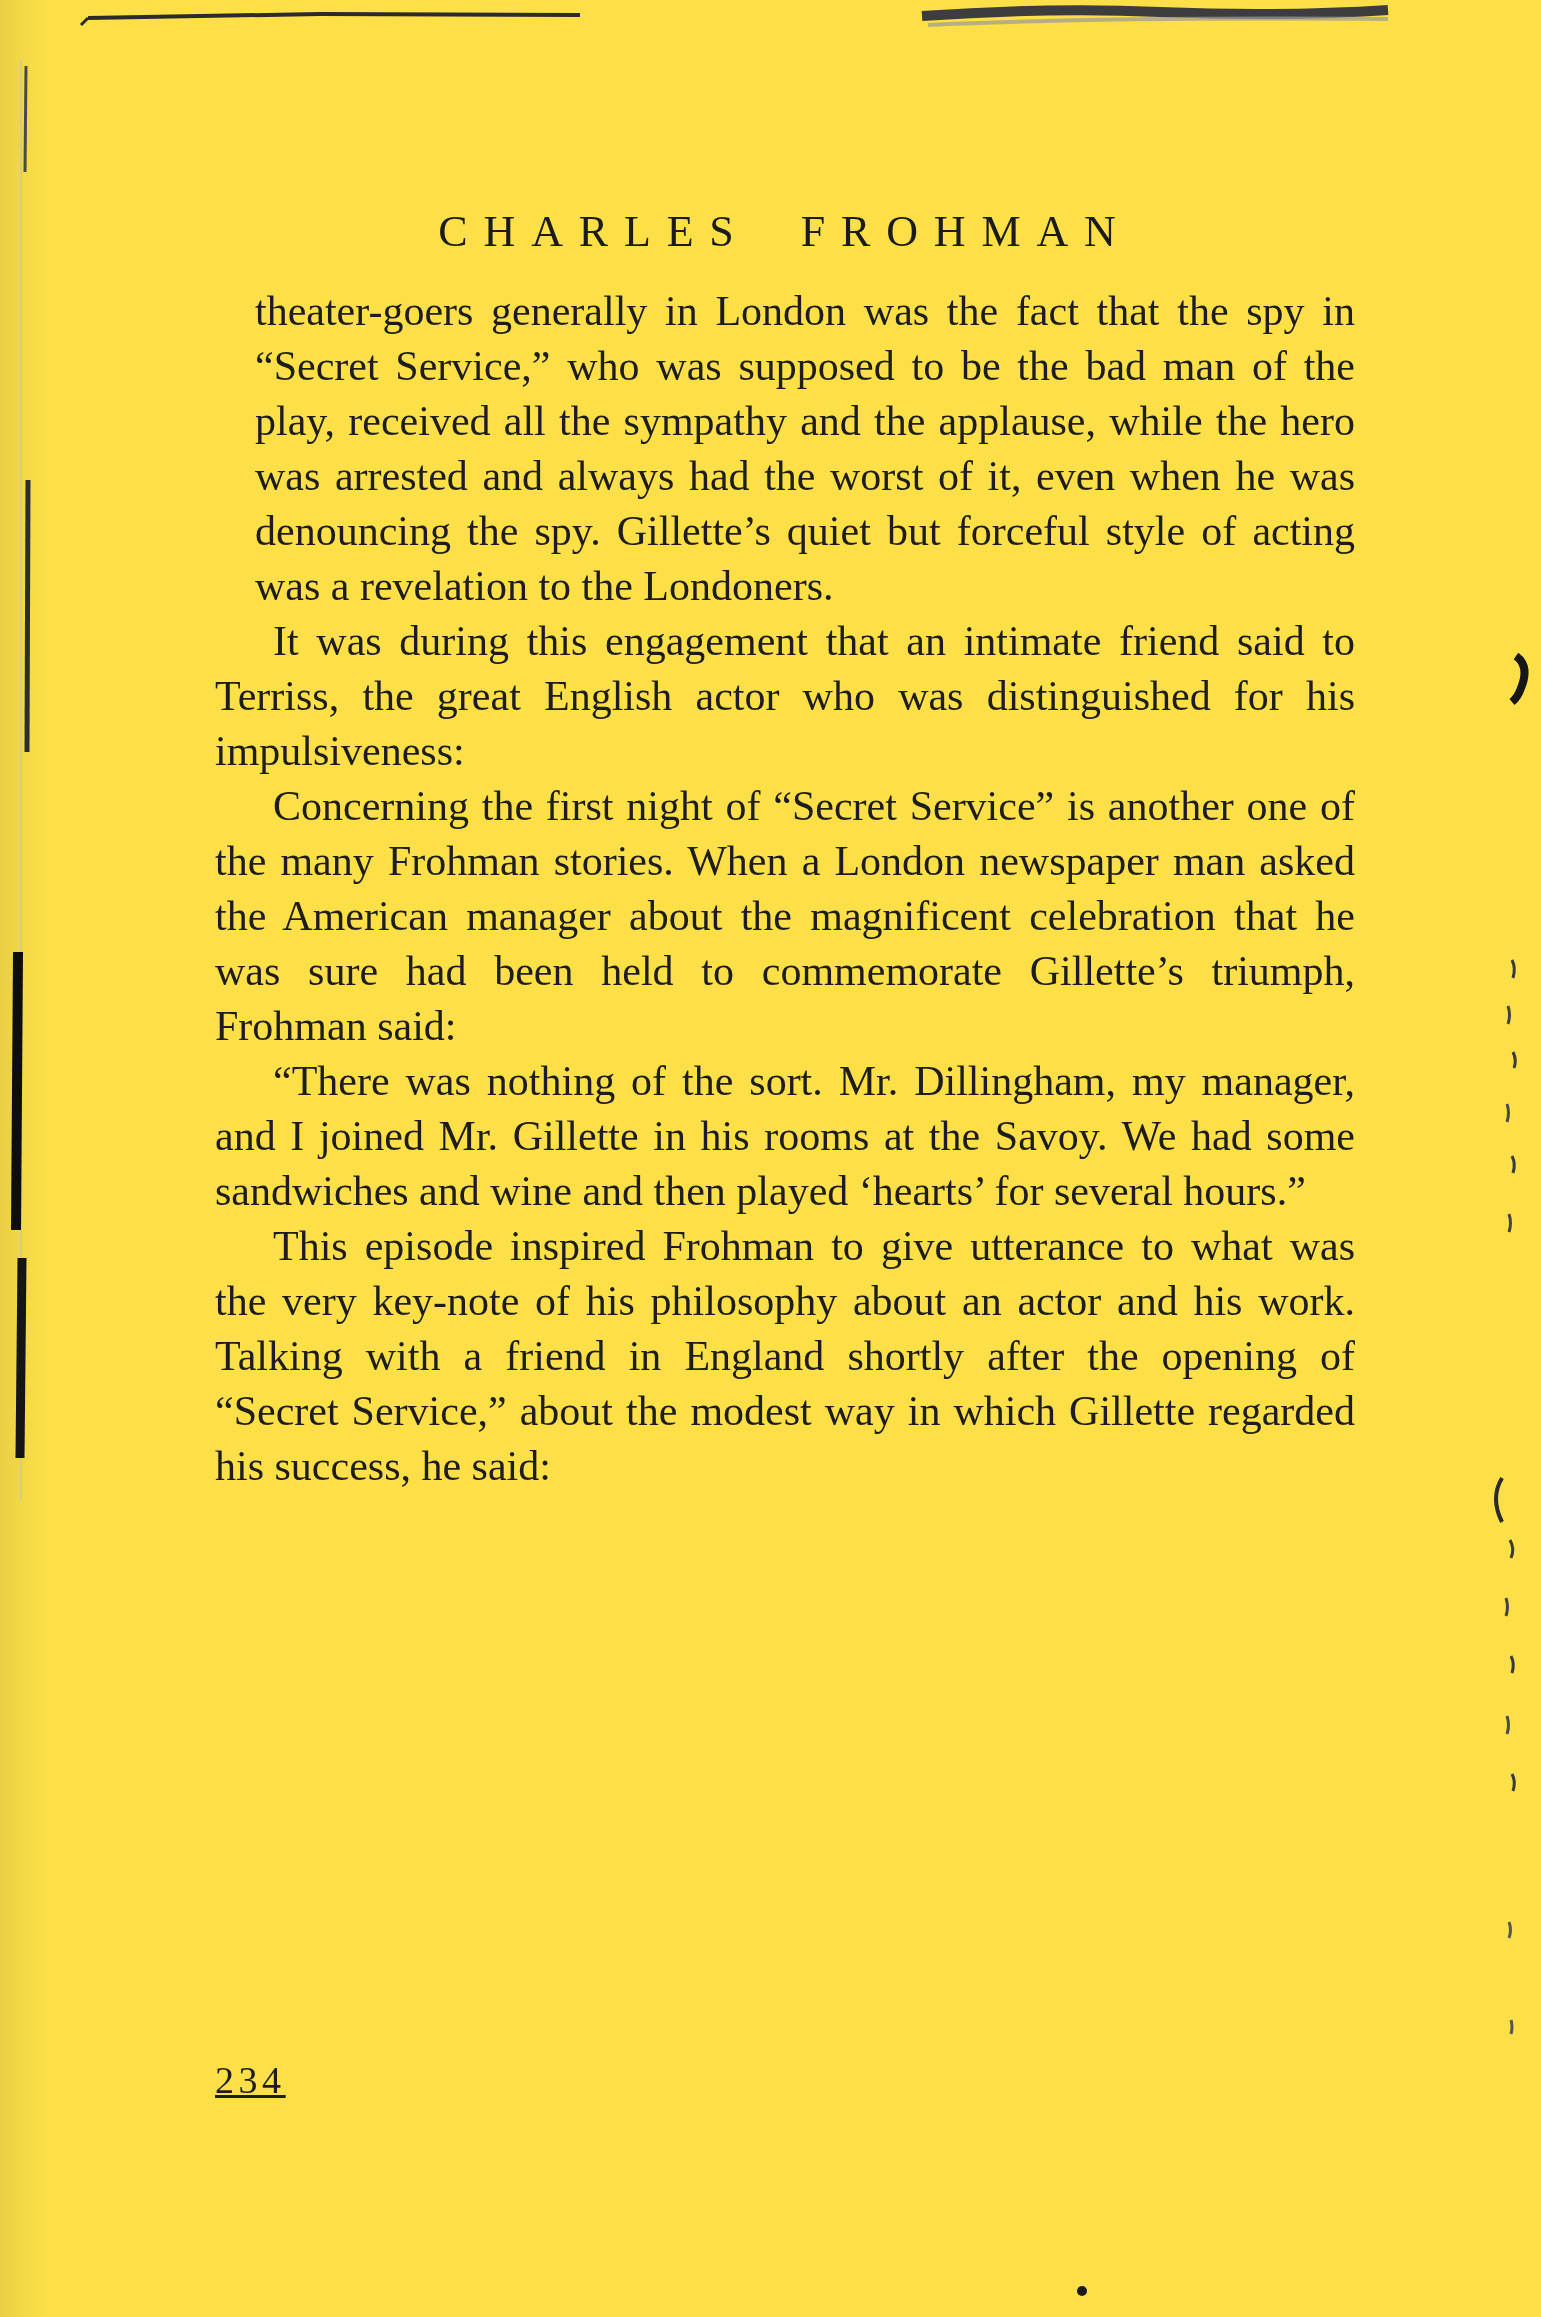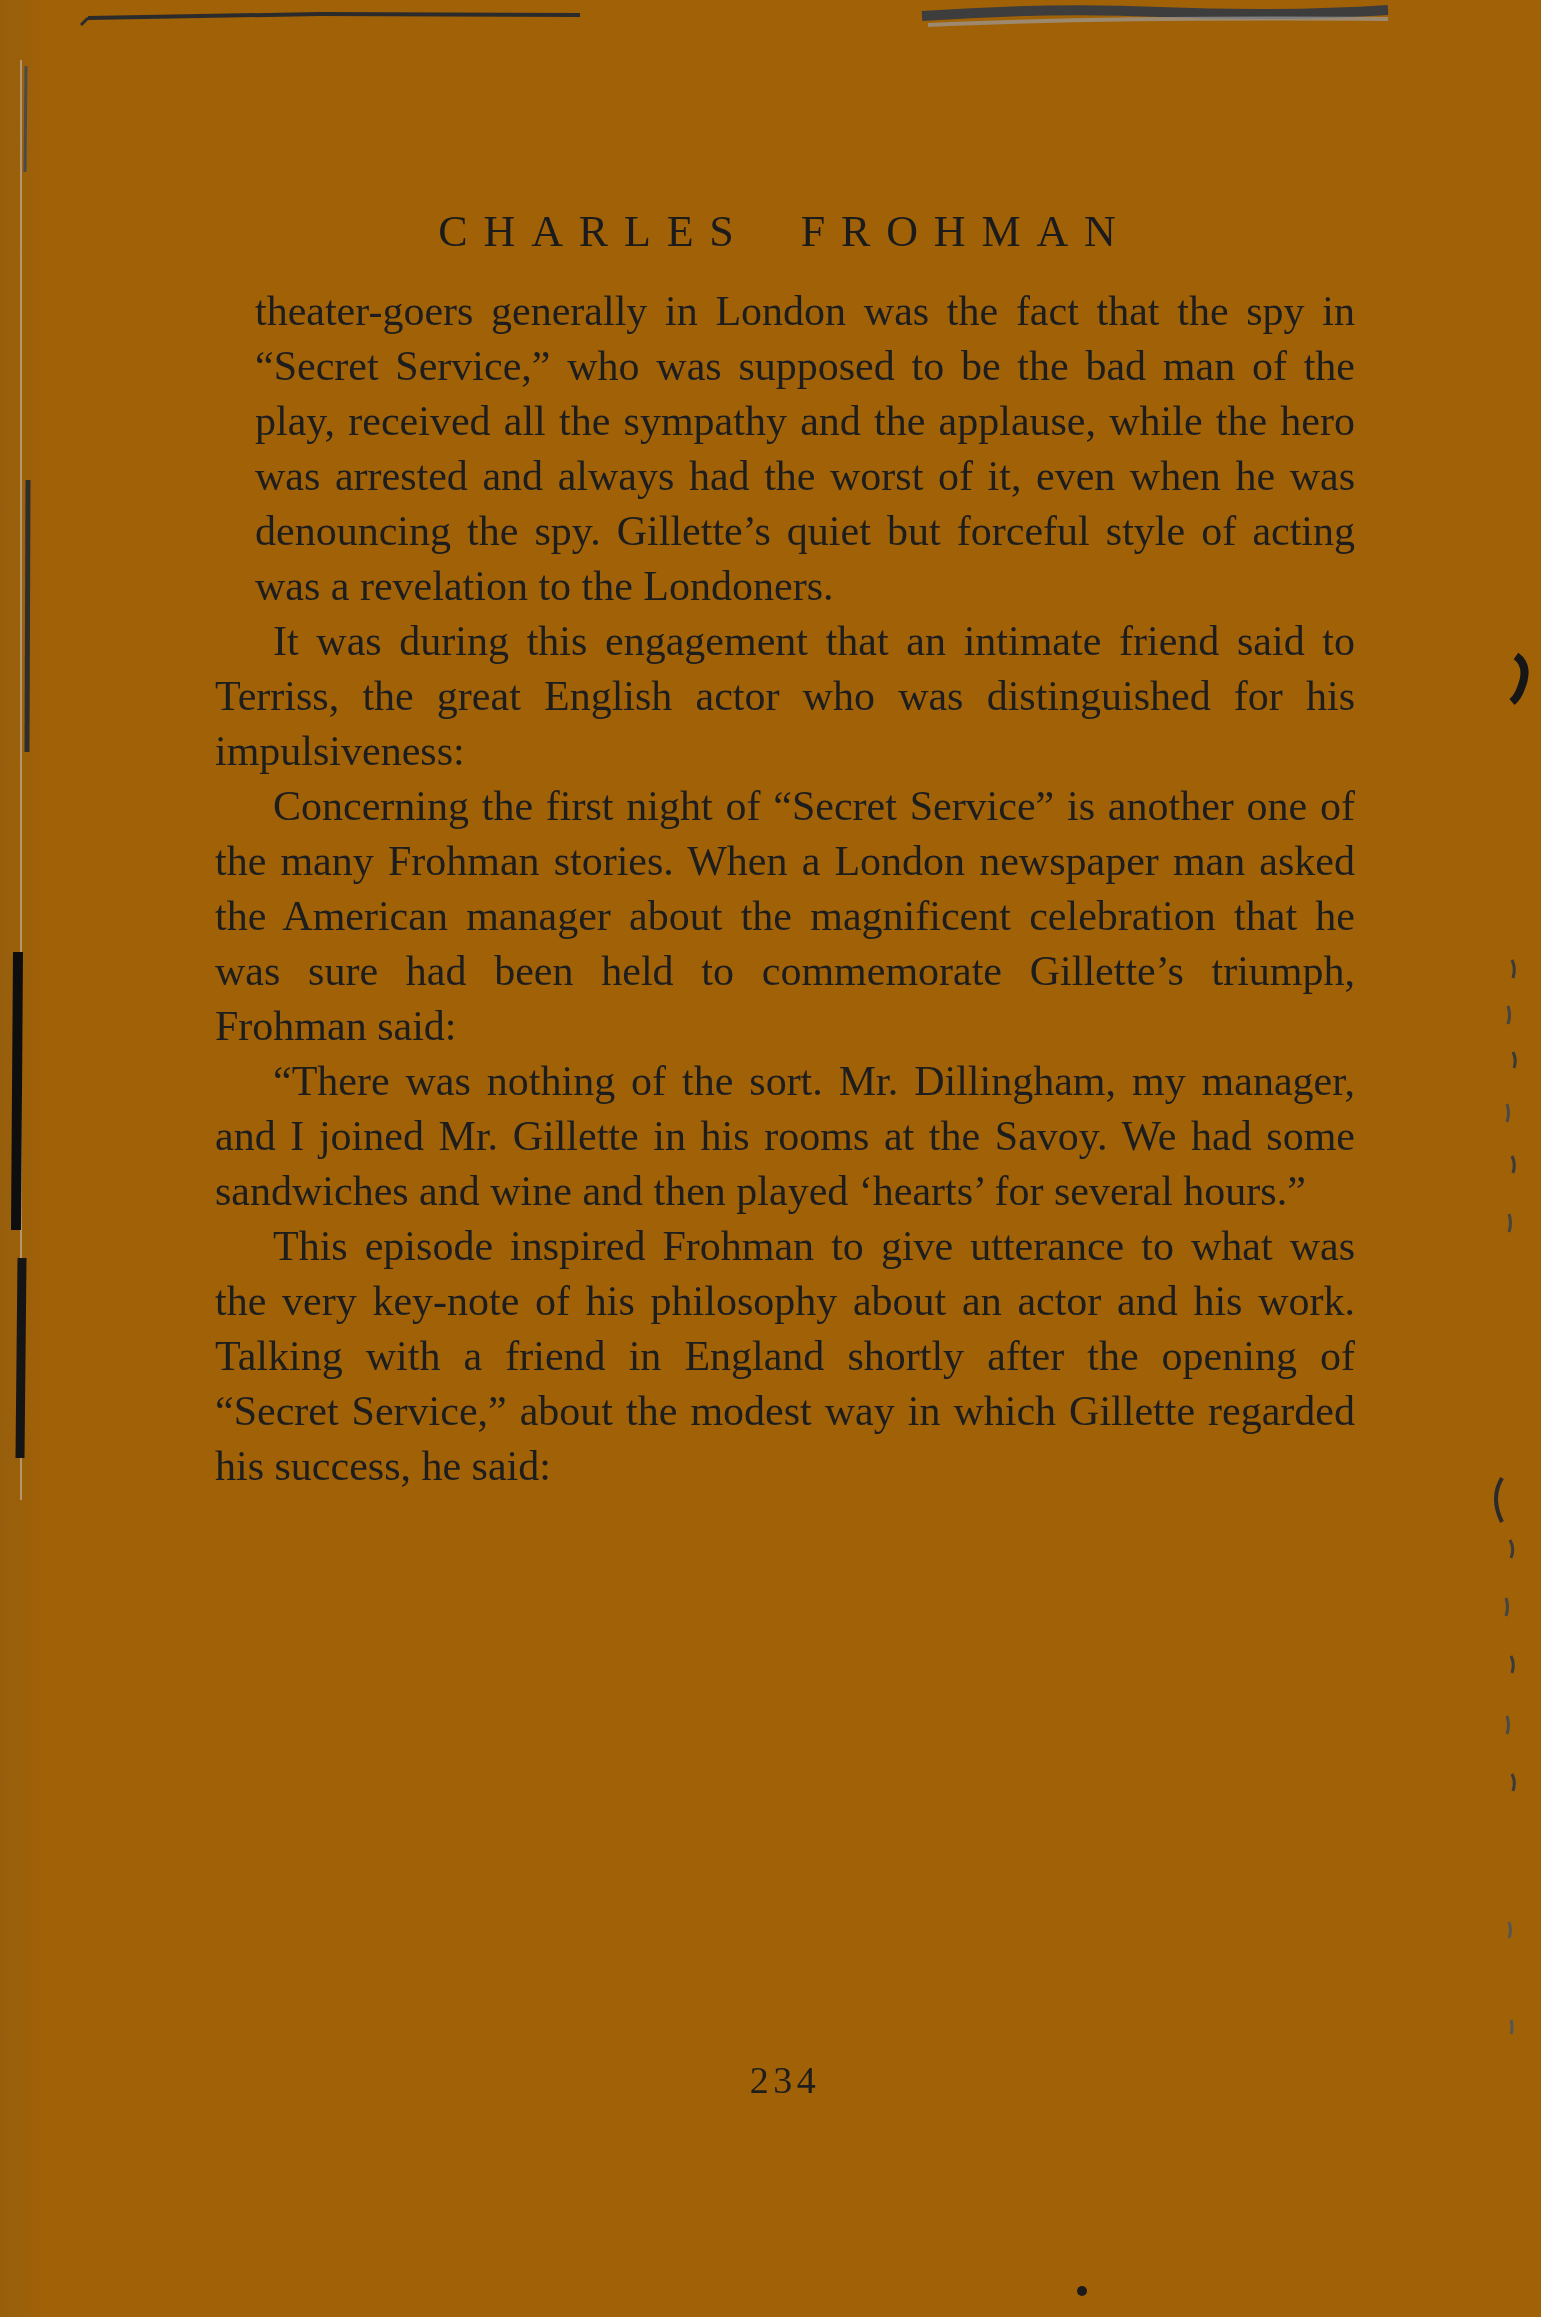--- a/index.html
+++ b/index.html
@@ -5,21 +5,21 @@
   html, body {
     margin: 0;
     padding: 0;
     background: #e9e9e7;
   }
   .page {
     position: relative;
     width: 1541px;
     height: 2317px;
     margin: 0 auto;
-    background: #a16207;
+    background: #fde047;
     overflow: hidden;
     font-family: "Liberation Serif", "DejaVu Serif", serif;
     color: #1d1d1d;
   }
   
   .page::before {
     content: "";
     position: absolute;
     left: 0; top: 0; bottom: 0;
     width: 48px;
@@ -55,24 +55,24 @@
   }
   .text-block p.noindent {
     text-indent: 0;
     margin-left: 40px;
   }
   .folio {
     position: absolute;
     top: 2058px;
     left: 215px;
     width: 1140px;
-    text-align: center;
     font-size: 38px;
     letter-spacing: 0.12em;
     color: #1d1d1d;
+    text-decoration: underline;
   }
   .artifacts {
     position: absolute;
     left: 0;
     top: 0;
     pointer-events: none;
   }
 </style>
 </head>
 <body>

